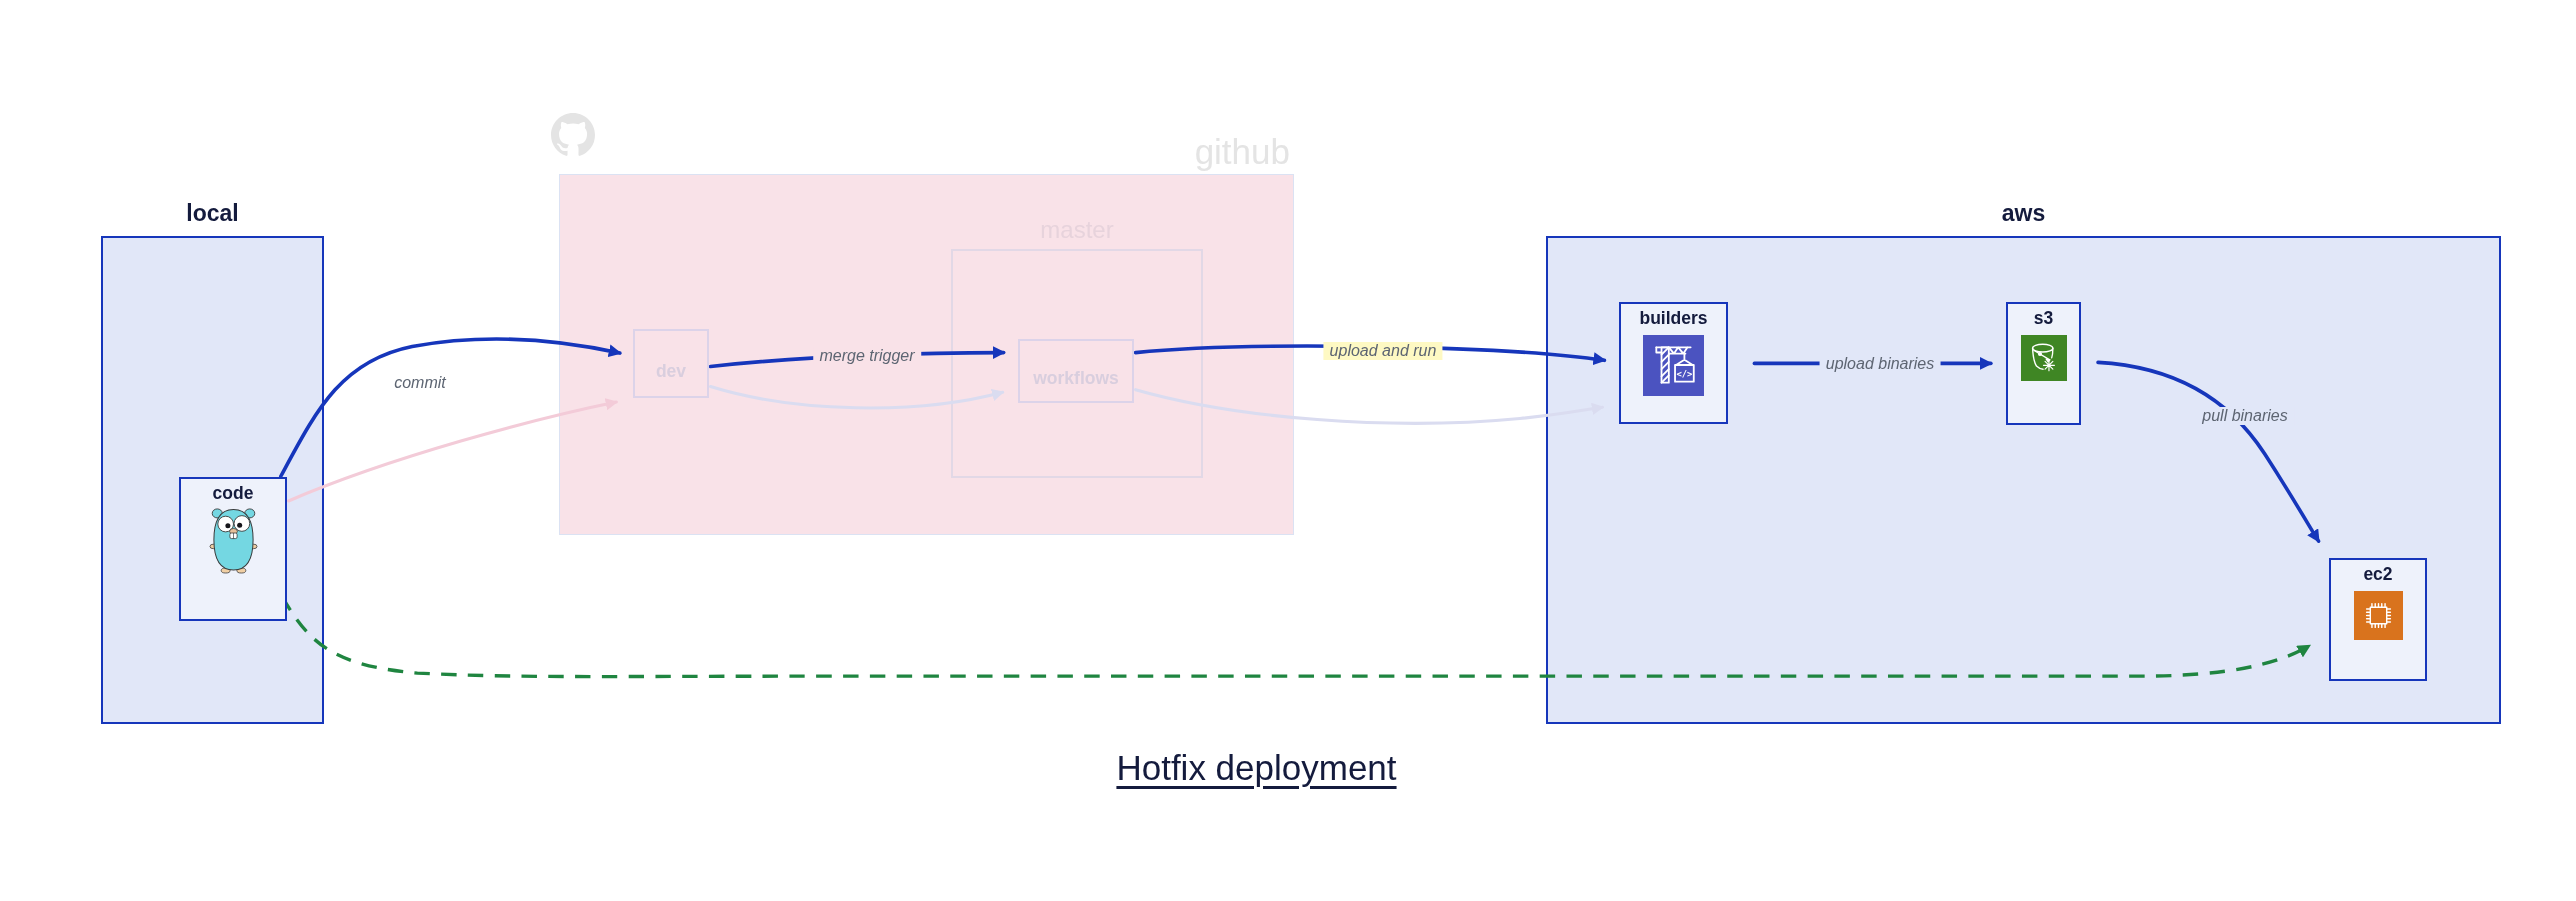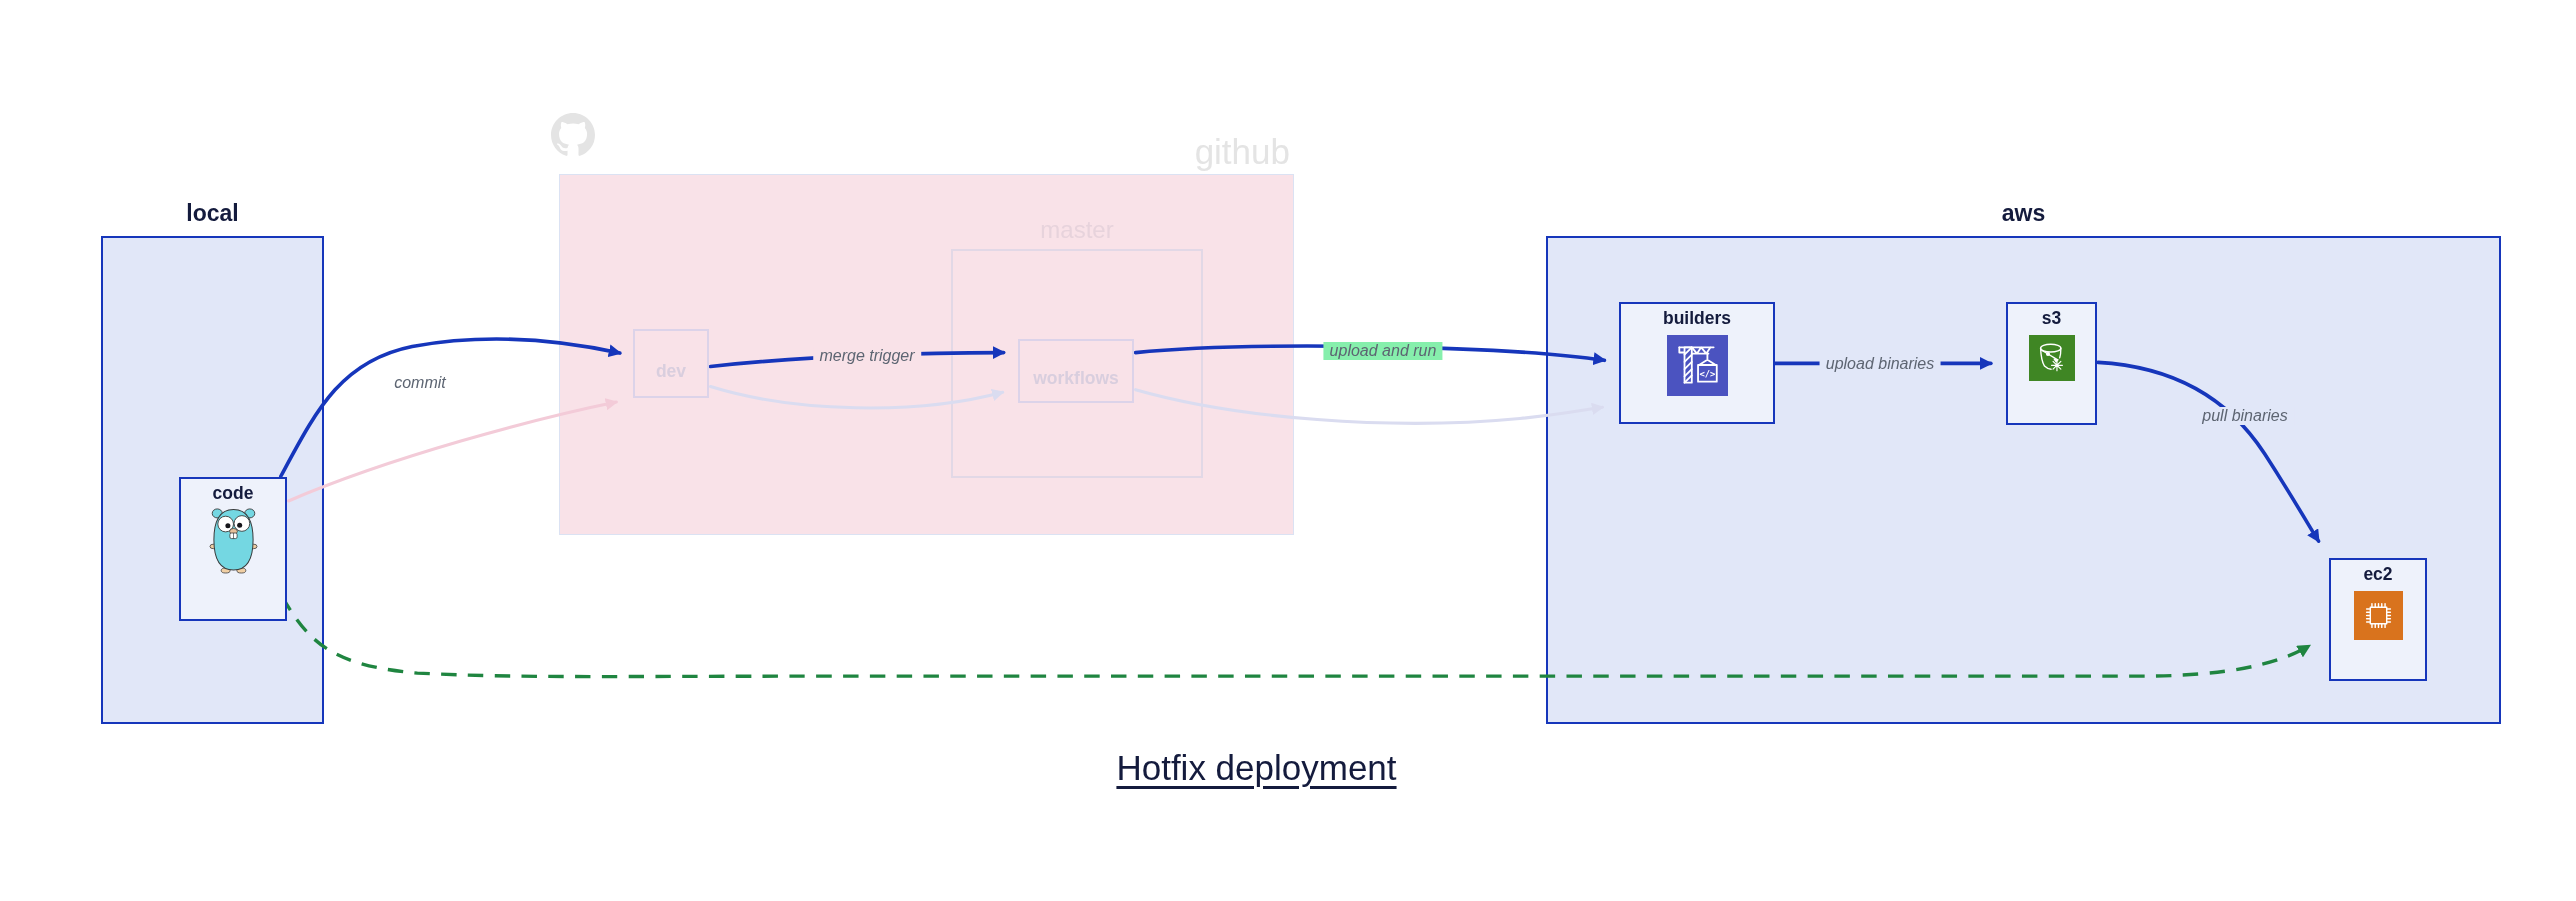--- a/index.html
+++ b/index.html
@@ -30,22 +30,22 @@
     font-size:24px;font-weight:500;color:var(--c-master_text,#e7d3dc);}
   .gh-logo{position:absolute;left:551px;top:113px;width:44px;height:44px;z-index:2;}
   
   .node{position:absolute;box-sizing:border-box;z-index:4;display:flex;
     flex-direction:column;align-items:center;}
   .node-strong{background:var(--c-node_fill,#eef2fb);border:2.6px solid var(--c-blue,#1636bb);}
   .node-faded{background:transparent;border:2.1px solid var(--c-faded_border,#dcd3e9);justify-content:center;}
   .node-code{left:179px;top:477px;width:108px;height:144px;}
   .node-dev{left:633px;top:329px;width:76px;height:69px;}
   .node-workflows{left:1018px;top:339px;width:116px;height:64px;}
-  .node-builders{left:1619px;top:302px;width:156px;height:122px;}
-  .node-s3{left:2006px;top:302px;width:91px;height:123px;}
+  .node-builders{left:1619px;top:302px;width:109px;height:122px;}
+  .node-s3{left:2006px;top:302px;width:75px;height:123px;}
   .node-ec2{left:2329px;top:558px;width:98px;height:123px;}
   .node-label{font-size:17.5px;font-weight:700;color:var(--c-navy,#141b3d);margin-top:6.2px;line-height:1;}
   .node-faded .node-label{color:var(--c-faded_text,#d9cede);margin-top:16px;}
   .icon-tile{margin-top:7.2px;display:flex;align-items:center;justify-content:center;}
   .tile-codebuild{width:61px;height:61px;background:var(--c-codebuild,#4b53c0);}
   .tile-s3{width:46px;height:46px;background:var(--c-s3_green,#3f8624);}
   .tile-ec2{width:49px;height:49px;background:var(--c-ec2_orange,#d9731d);}
   .gopher{width:57px;height:70px;margin-top:2.1px;}
   
   .edges{position:absolute;left:0;top:0;z-index:3;}
@@ -57,21 +57,21 @@
   .mk-blue{fill:var(--c-blue,#1636bb);}
   .mk-green{fill:var(--c-green,#1f8540);}
   .mk-pink{fill:var(--c-edge_pink,#f3cbd8);}
   .mk-lav{fill:var(--c-edge_lavender,#dadcf0);}
   
   .elabel{position:absolute;z-index:5;transform:translate(-50%,-50%);
     font-style:italic;font-size:16px;color:var(--c-edge_label,#5d6572);
     padding:1px 6.2px;white-space:nowrap;line-height:1;}
   .el-commit{left:420px;top:343px;background:#ffffff;margin-top:40px;}
   .el-merge{left:867px;top:356px;background:var(--c-pink_fill,#f9e2e8);}
-  .el-uploadrun{left:1383px;top:351px;background:#86efac;}
+  .el-uploadrun{left:1383px;top:351px;background:#fef9c3;}
   .el-uploadbin{left:1880px;top:364px;background:var(--c-container_fill,#e1e7f8);}
   .el-pullbin{left:2245px;top:416px;background:var(--c-container_fill,#e1e7f8);}
   
   .title{position:absolute;left:1101px;top:748px;width:311px;text-align:center;z-index:5;}
   .title span{font-size:35px;font-weight:500;color:var(--c-navy,#141b3d);
     text-decoration:underline;text-decoration-thickness:3.1px;text-underline-offset:6.2px;}
   .wicon{stroke:#ffffff;fill:none;stroke-width:3.5;stroke-linecap:round;stroke-linejoin:round;}
 </style>
 </head>
 <body>

